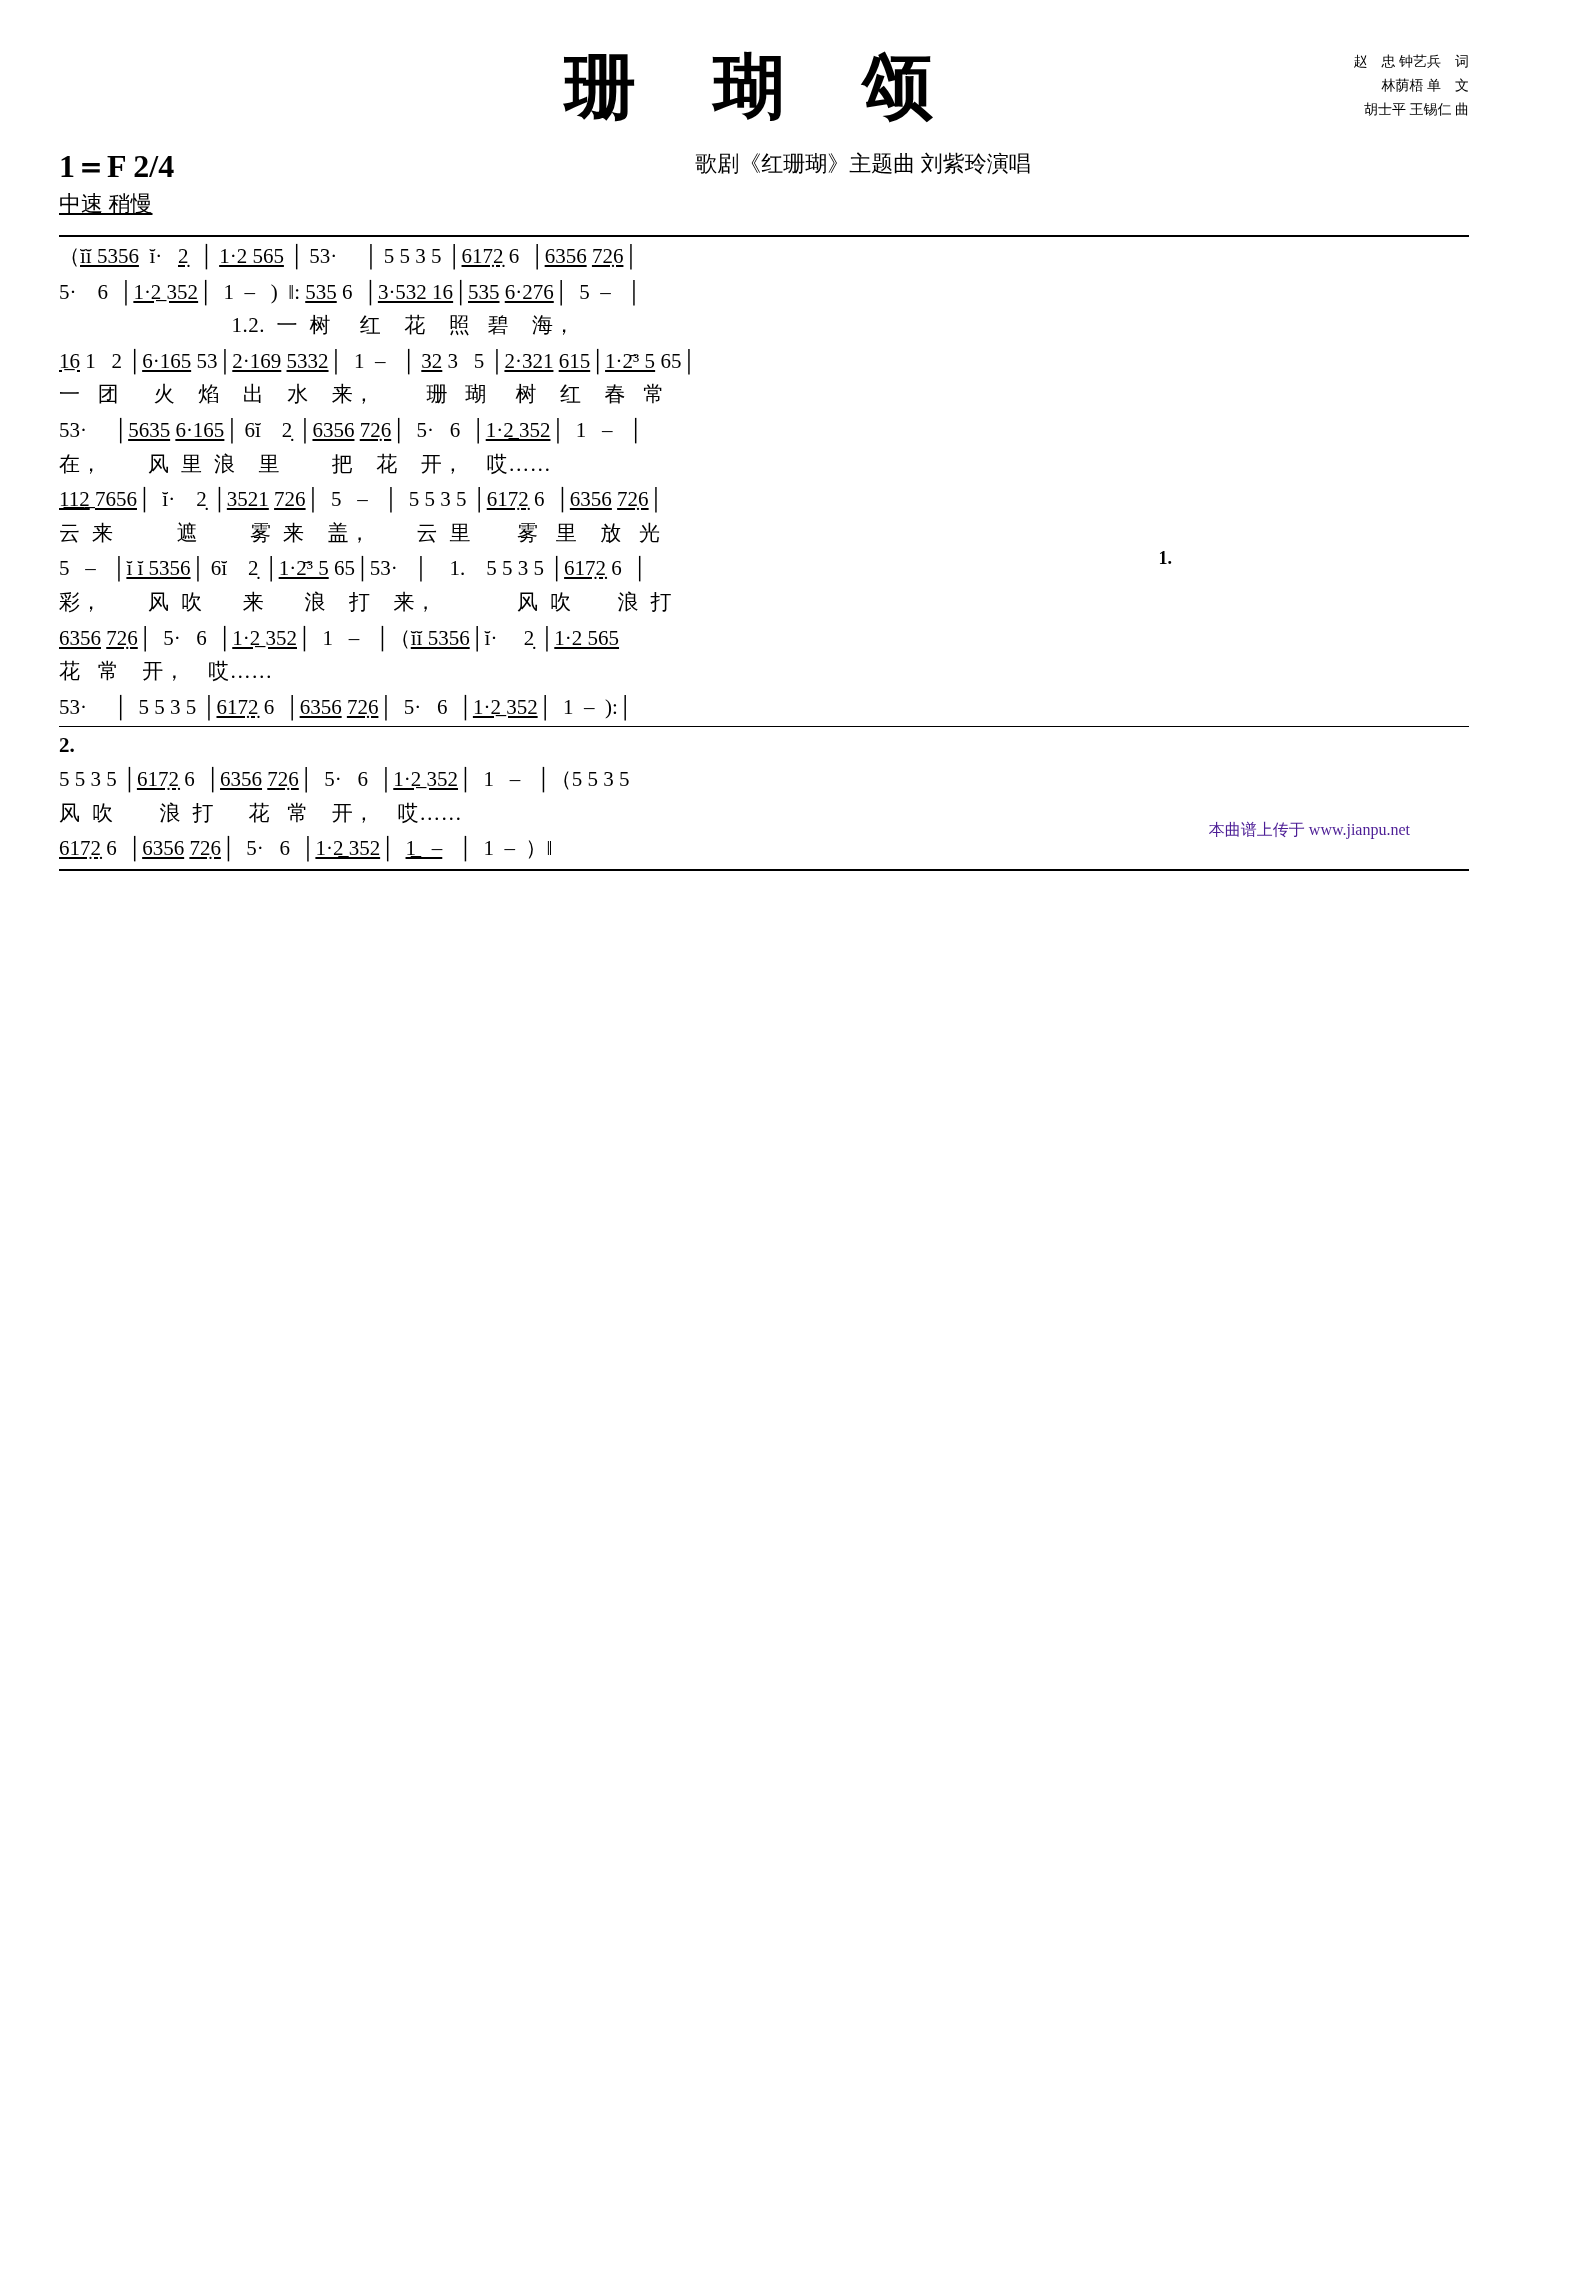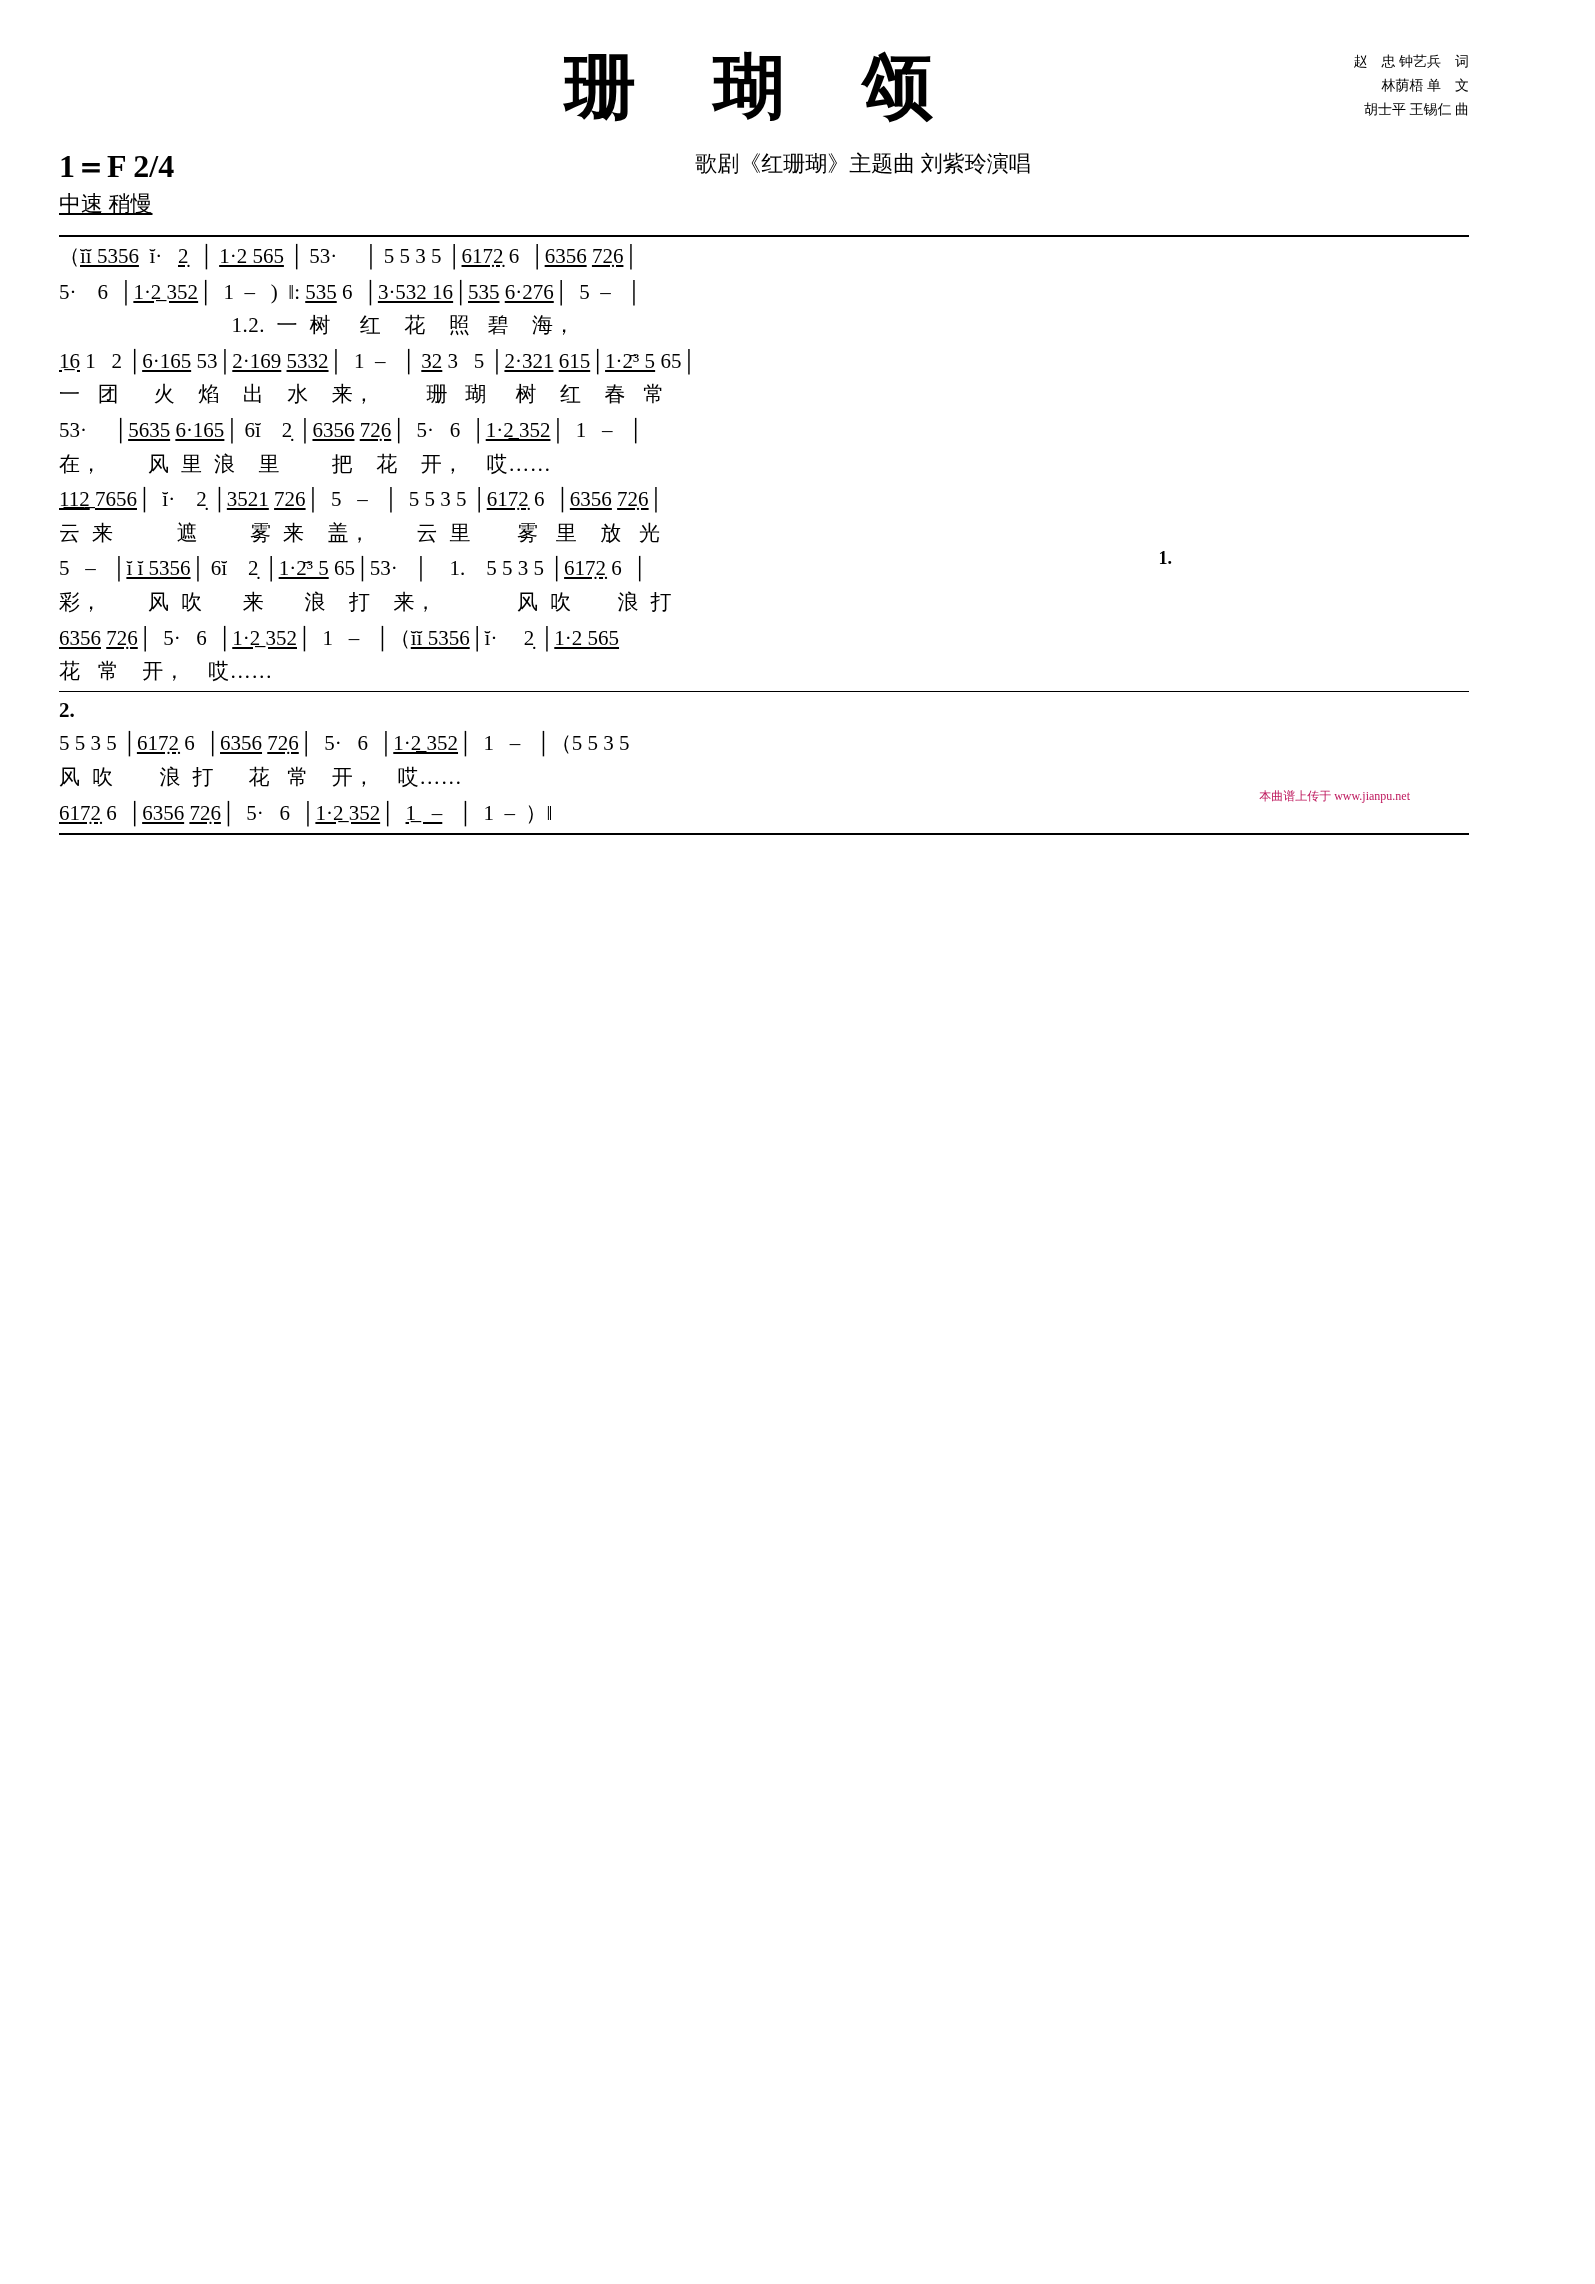--- a/index.html
+++ b/index.html
@@ -53,22 +53,22 @@
       position: absolute;
       bottom: 30px;
       right: 59px;
       font-size: 16px;
       color: #888;
       display: flex;
       align-items: center;
       gap: 10px;
     }
     .wm-text {
-      font-size: 12px;
-      color: #be185d;
+      font-size: 16px;
+      color: #4c1d95;
     }
     .section-num {
       font-size: 21px;
       font-weight: bold;
     }
     .full-page-content {
       position: relative;
     }
     
     .score-container {
@@ -158,20 +158,23 @@
         </div>
         <div class="score-notation">5   –   │<u>ĭ ĭ 5356</u>│ 6ĭ    2̣ │<u>1·2̄³ 5</u> 65│53·   │　1.　5 5 3 5 │<u>617̣2̣</u> 6  │</div>
         <div class="score-lyrics">彩，        风  吹       来       浪    打    来，              风  吹        浪  打</div>
       </div>
 
       <div class="score-line-group">
         <div class="score-notation"><u>6356</u> <u>72̣6</u>│  5·   6  │<u>1·2̲ 352</u>│  1   –   │（<u>ĭĭ 5356</u>│ĭ·     2̣ │<u>1·2 565</u></div>
         <div class="score-lyrics">花   常    开，    哎……</div>
       </div>
 
+      <div class="score-line-group">
+        <div class="score-notation">53·     │  5 5 3 5 │<u>617̣2̣</u> 6  │<u>6356</u> <u>72̣6</u>│  5·   6  │<u>1·2̲ 352</u>│  1  –  ):│</div>
+      </div>
       <div class="divider-thin"></div>
 
       <div class="score-line-group">
         <div class="score-notation"><span class="section-num">2.</span>
 5 5 3 5 │<u>617̣2̣</u> 6  │<u>6356</u> <u>72̣6</u>│  5·   6  │<u>1·2̲ 352</u>│  1   –   │（5 5 3 5</div>
         <div class="score-lyrics">风  吹        浪  打      花   常    开，    哎……</div>
       </div>
 
       <div class="score-line-group">
         <div class="score-notation"><u>617̣2̣</u> 6  │<u>6356</u> <u>72̣6</u>│  5·   6  │<u>1·2̲ 352</u>│  <u>1̲   –</u>   │  1  –  ）‖</div>

